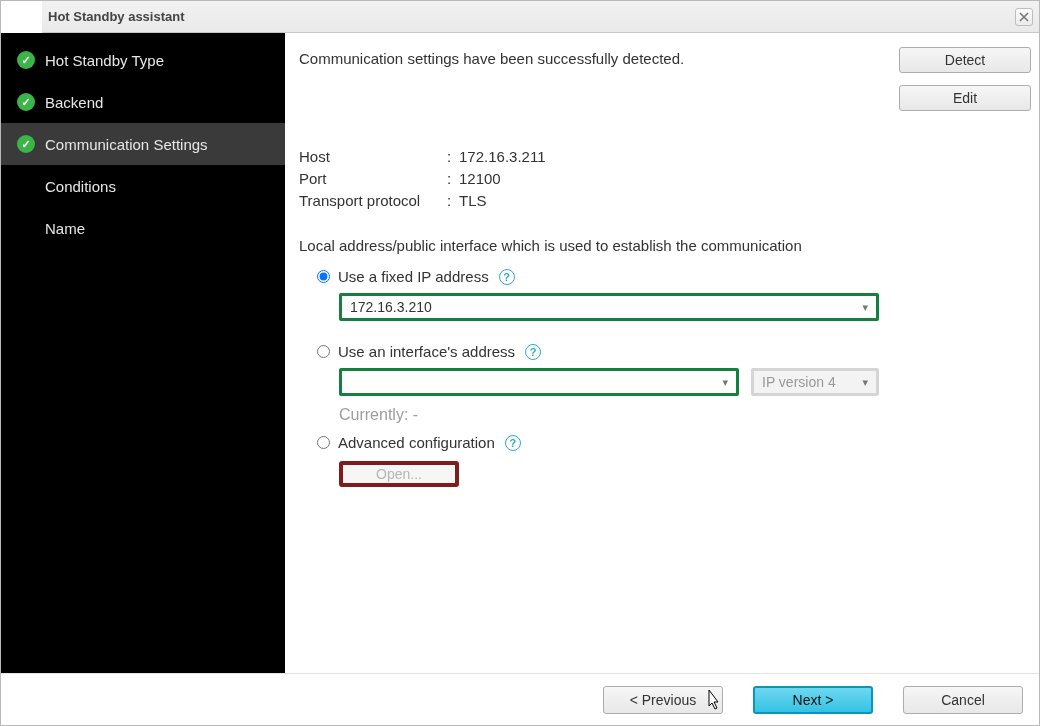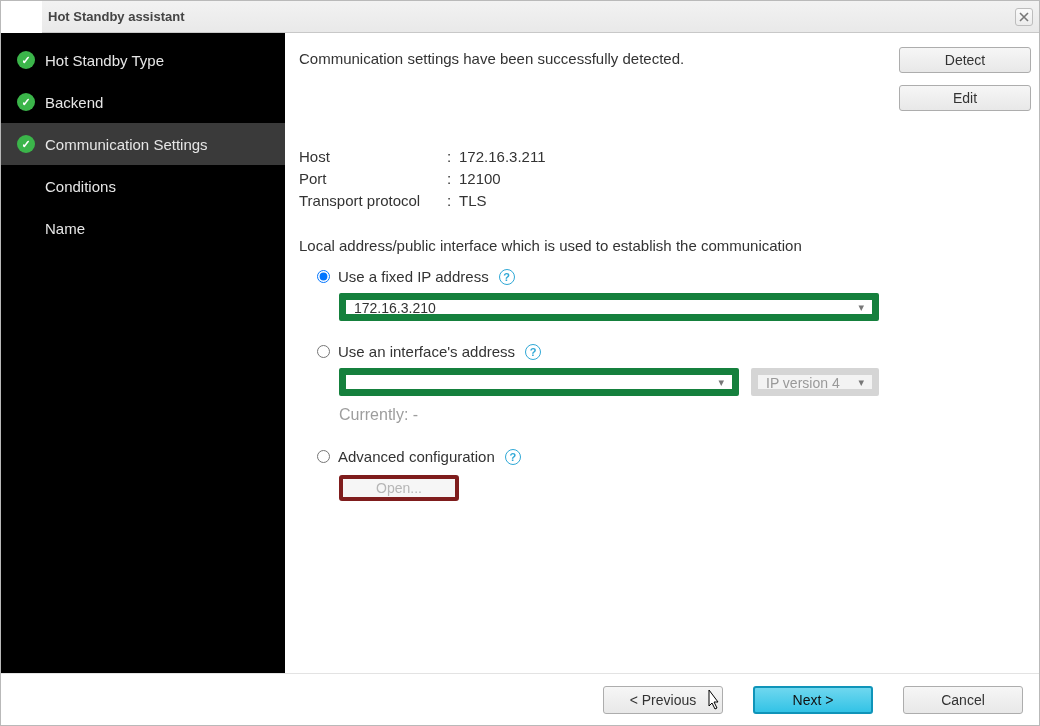--- a/index.html
+++ b/index.html
@@ -115,24 +115,24 @@
   .help {
     width:16px; height:16px; border:1.5px solid #2fa8d6; border-radius:50%;
     color:#2fa8d6; font-size:11px; font-weight:bold;
     display:inline-flex; align-items:center; justify-content:center;
     margin-left:4px;
   }
   .indented { margin-left:40px; margin-top:8px; }
 
   .select {
     height:28px;
-    border:7px solid #15803d;
+    border:3px solid #15803d;
     border-radius:2px;
     background:#fff;
-    display:flex; align-items:flex-start;
+    display:flex; align-items:center;
     padding:0 8px;
     color:#333;
     position:relative;
     cursor:pointer;
   }
   .select .caret {
     position:absolute; right:8px; top:50%; transform:translateY(-50%);
     color:#777; font-size:11px;
   }
   .select.disabled { background:#fff; color:#bbb; cursor:default; }
@@ -280,21 +280,21 @@
               <span class="caret">▾</span>
             </div>
             <div class="select small-disabled ipver">
               <span>IP version 4</span>
               <span class="caret">▾</span>
             </div>
           </div>
           <div class="currently">Currently: -</div>
         </div>
 
-        <div class="radio-row" style="margin-top:24px;">
+        <div class="radio-row" style="margin-top:10px;">
           <input type="radio" name="addrmode" style="">
           <span class="radio-label">Advanced configuration</span>
           <span class="help">?</span>
         </div>
         <div class="indented">
           <div class="open-btn">
               <span>Open...</span>
             </div>
         </div>
 

